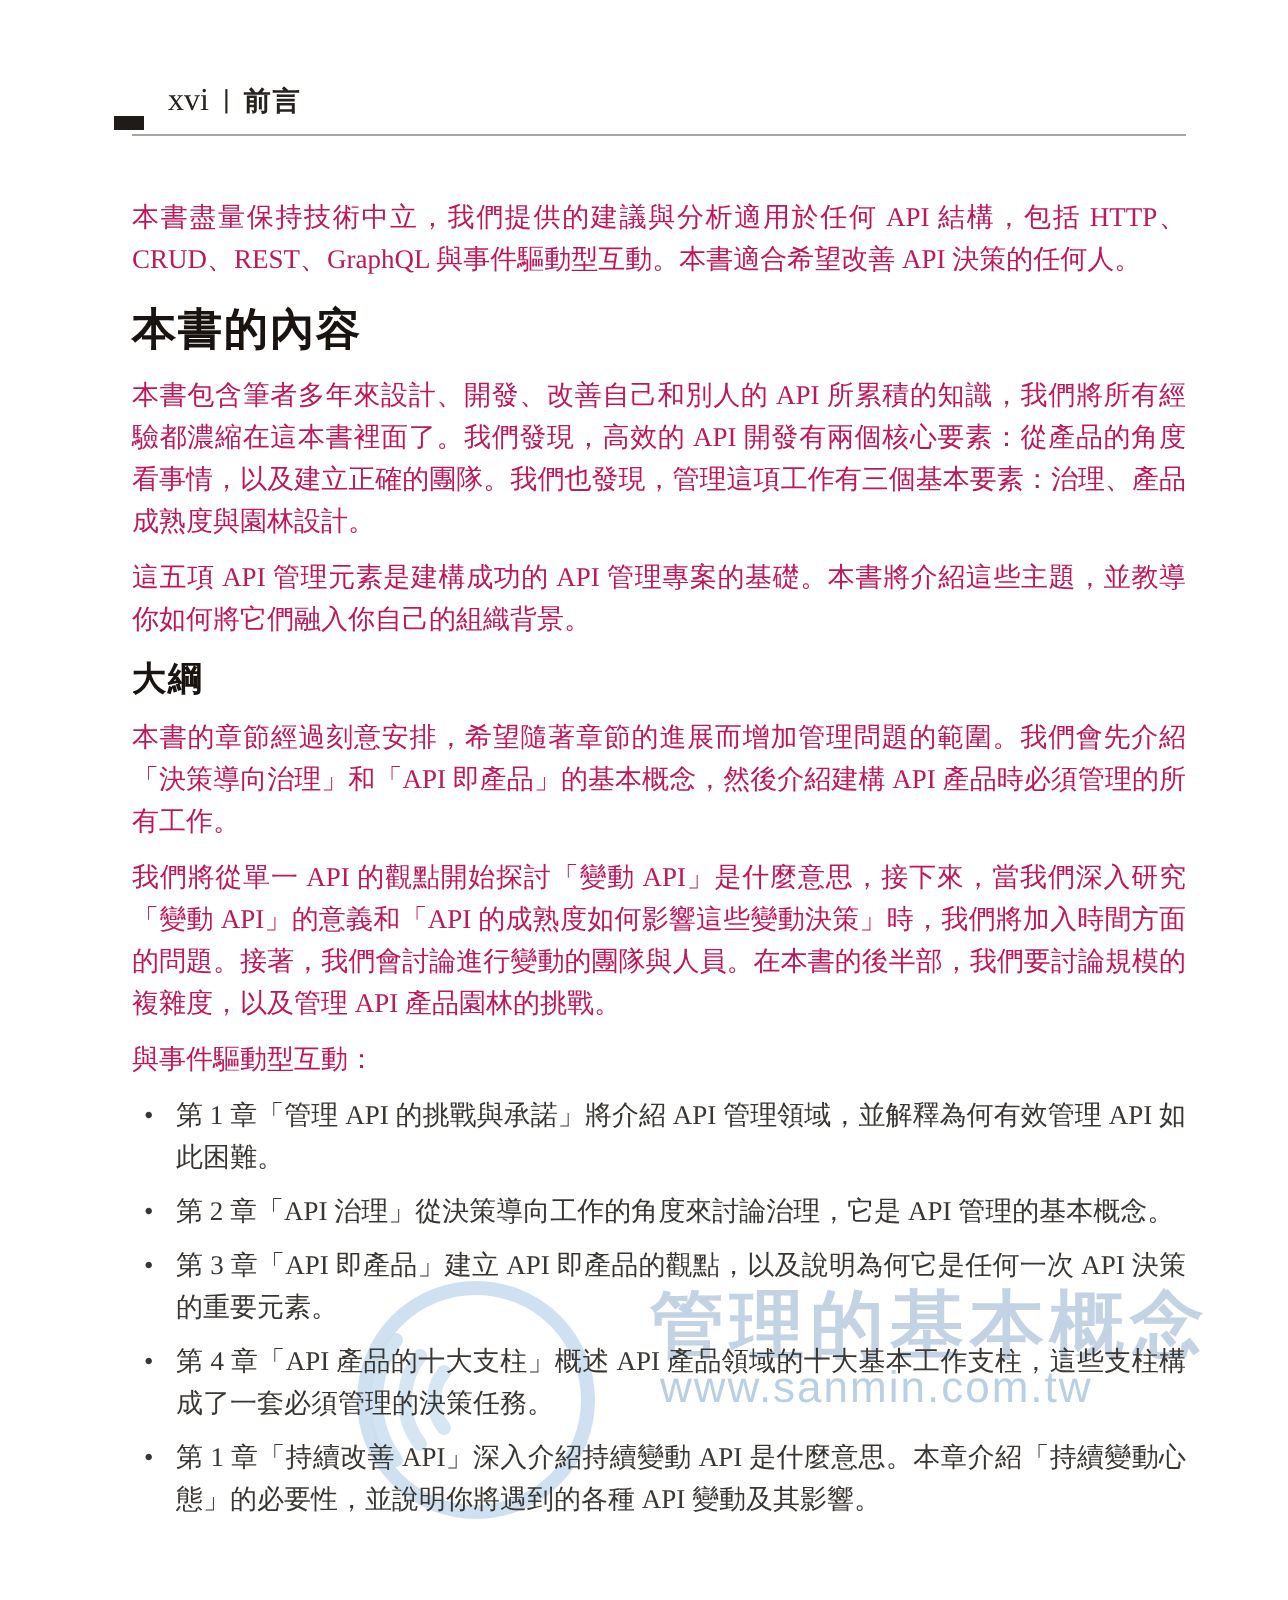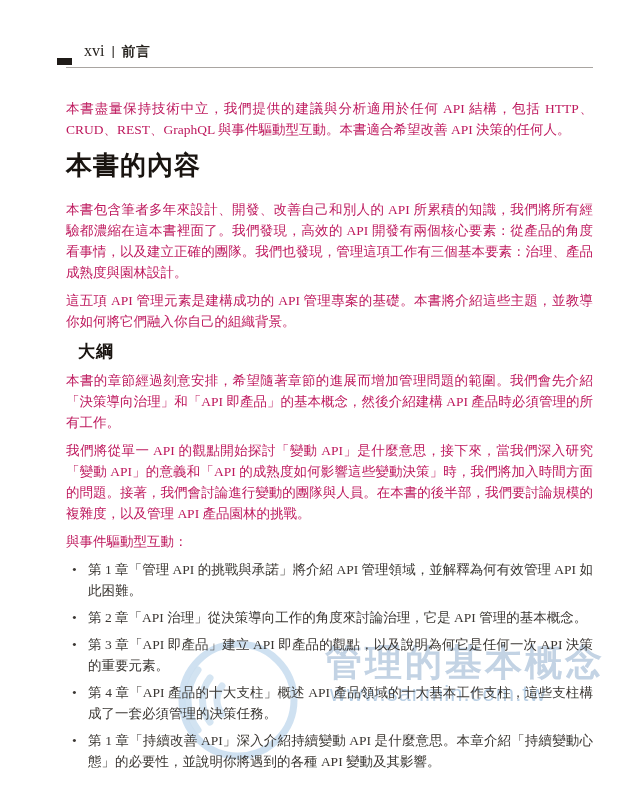--- a/index.html
+++ b/index.html
@@ -117,30 +117,30 @@
   }
   .content p {
     margin: 0 0 7px 0;
     font-size: 13.5px;
     line-height: 21px;
     text-align: justify;
     text-justify: inter-ideograph;
     color: #be185d;
   }
   h1.section-title {
-    margin: 12px 0 21px 0;
-    font-family: "Liberation Sans", sans-serif;
-    font-weight: bold;
-    font-size: 26px;
+    margin: 12px 0 9px 0;
+    font-family: "Liberation Sans", sans-serif;
+    font-weight: bold;
+    font-size: 22px;
     line-height: 26px;
     color: #191410;
     letter-spacing: 1px;
   }
   h2.sub-title {
-    margin: 10px 0 8px 12px;
+    margin: 10px 0 8px 0;
     font-family: Liberation Sans, sans-serif;
     font-weight: bold;
     font-size: 17px;
     line-height: 20px;
     color: #191410;
     letter-spacing: 1px;
   }
   ul.chapter-list {
     list-style: none;
     margin: 0;

